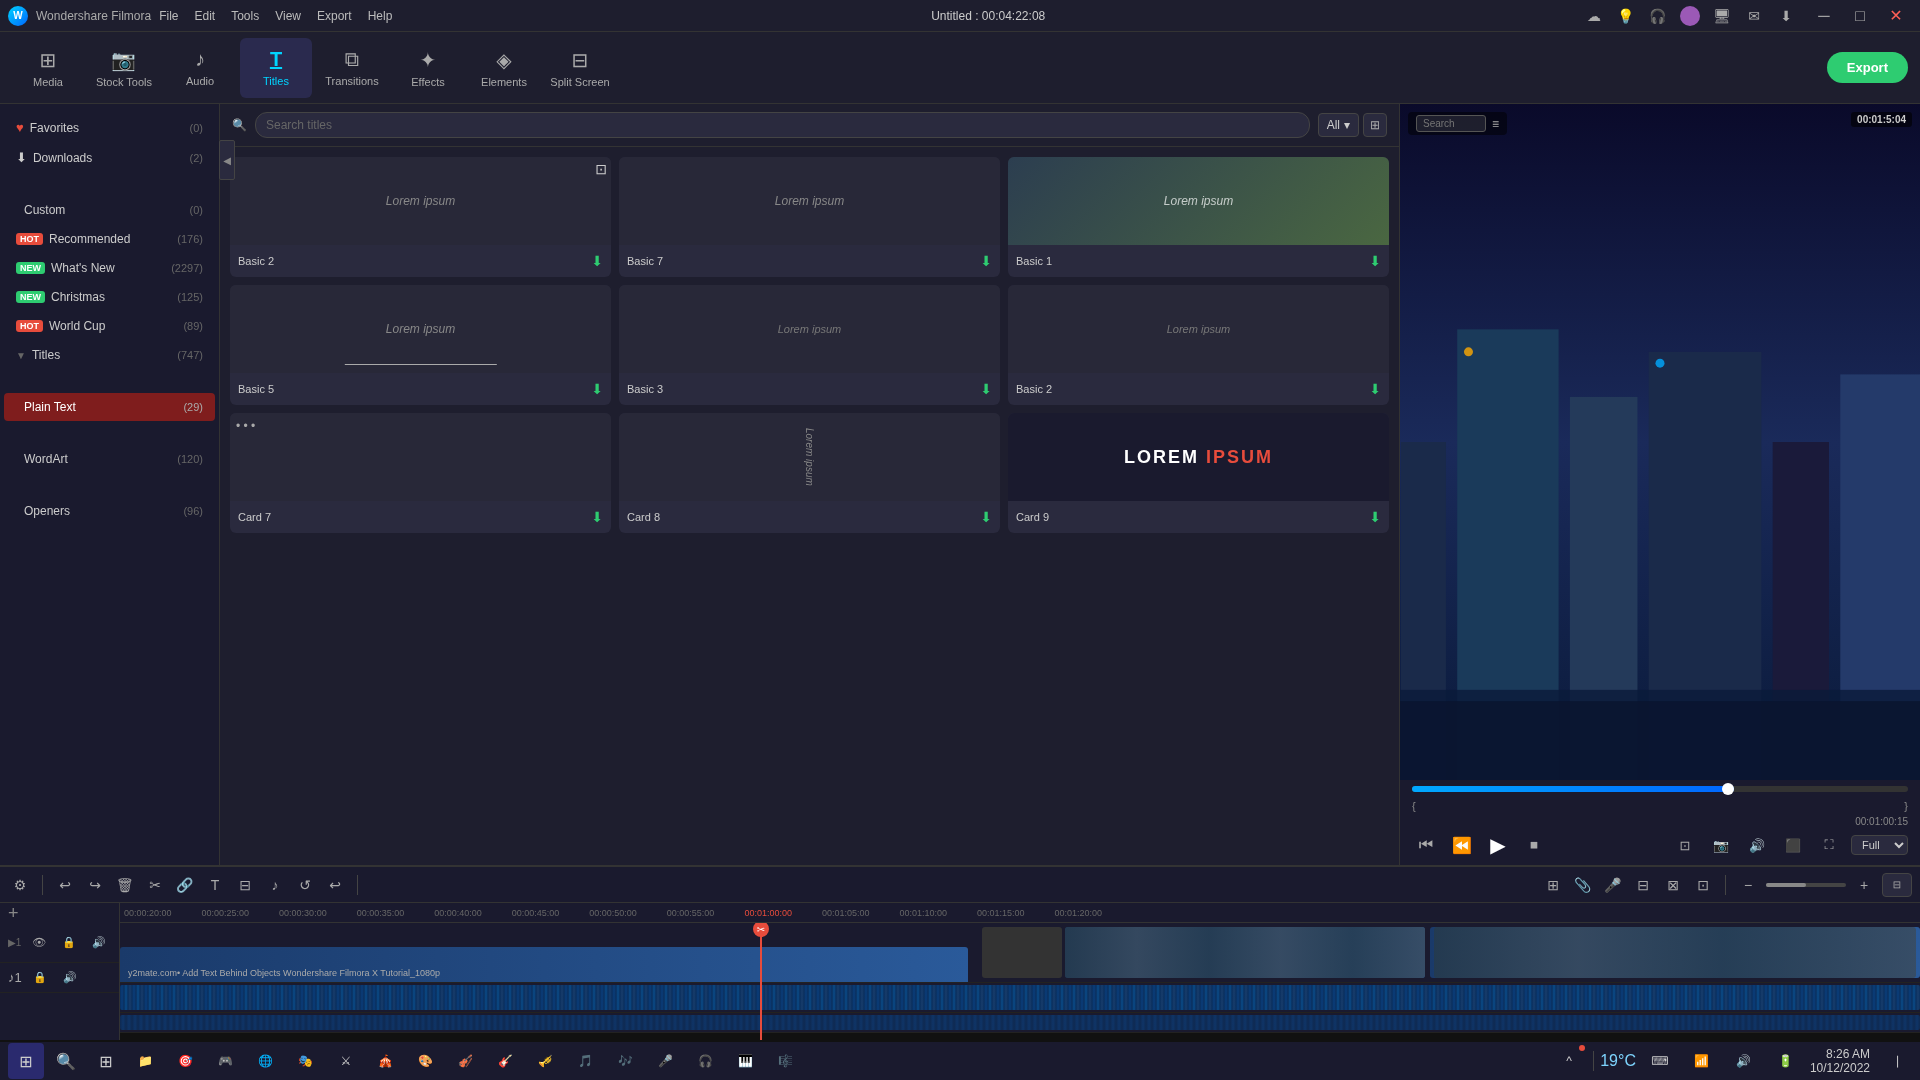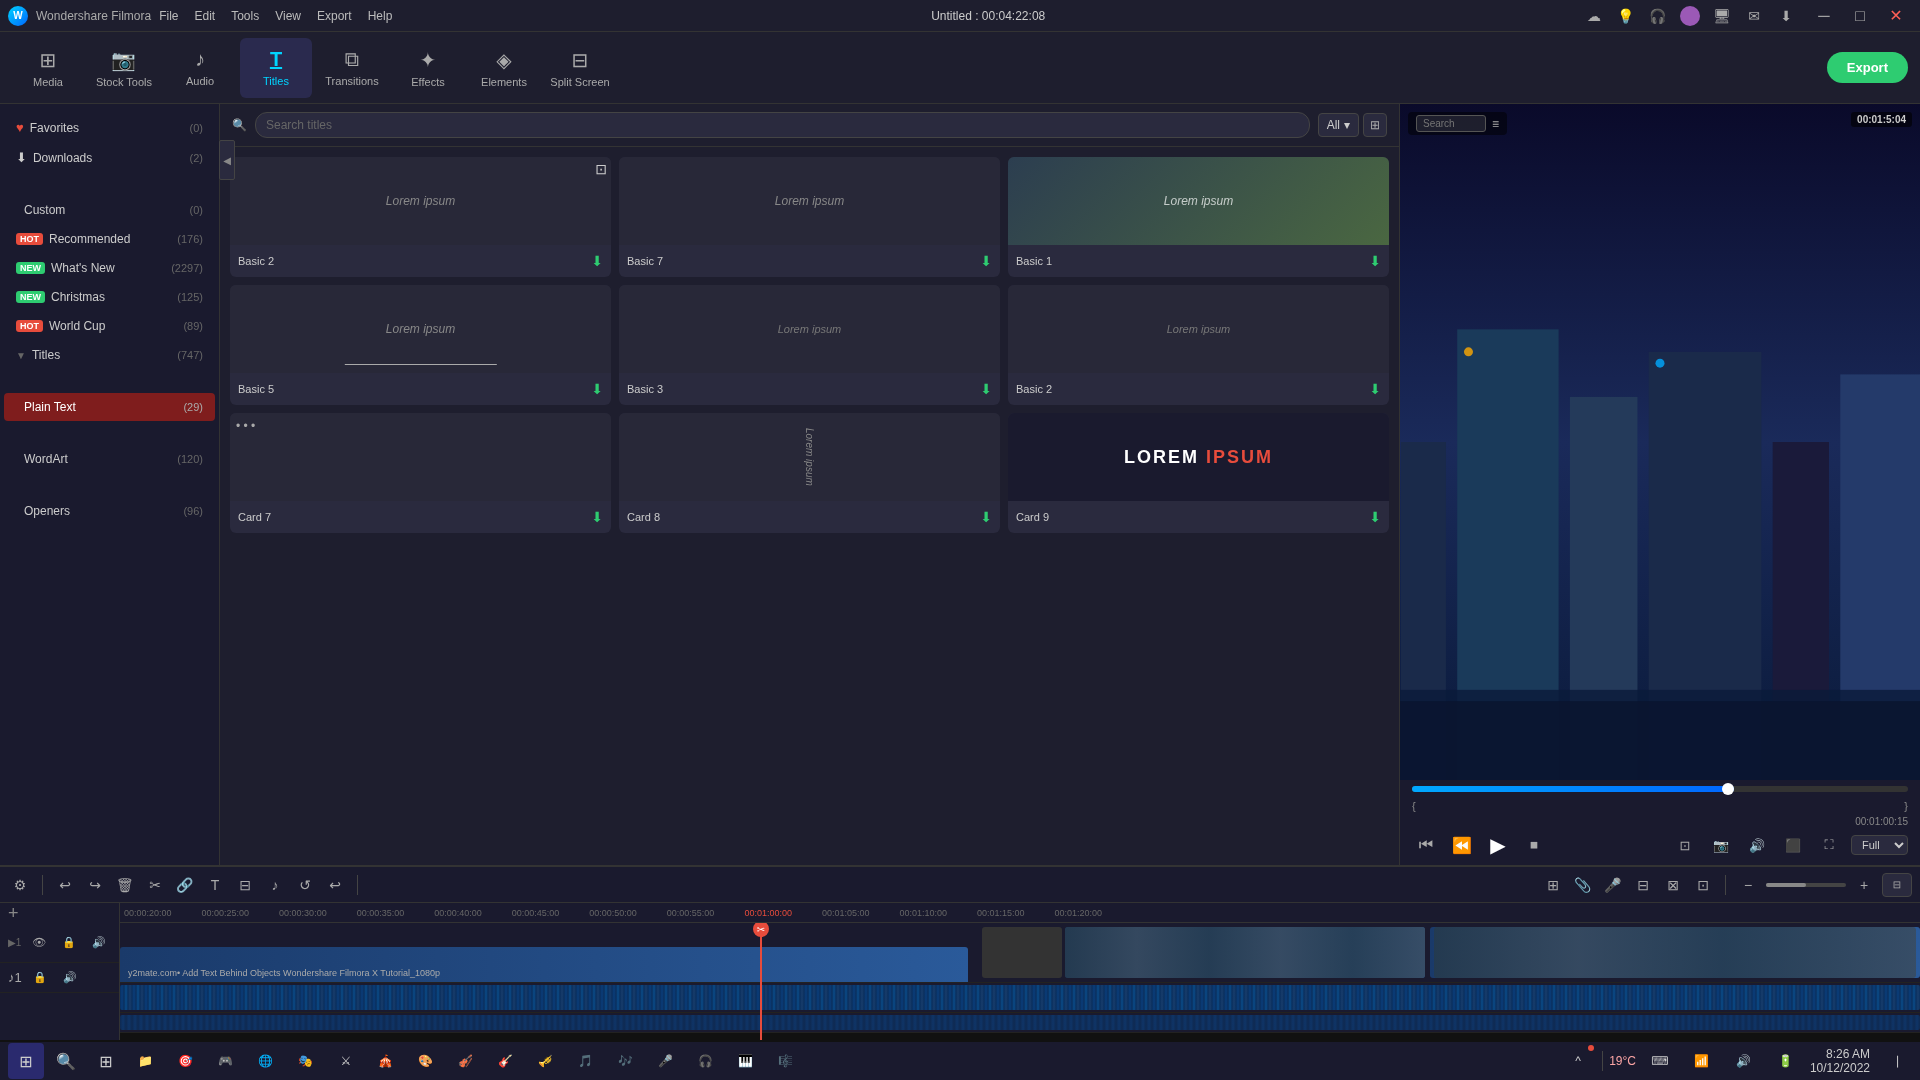--- a/index.html
+++ b/index.html
@@ -665,21 +665,21 @@
   <div class="taskbar-btn">
       <span>🎼</span>
     </div>
 
   <div style="margin-left:auto;display:flex;align-items:center;gap:6px;">
     <div class="taskbar-btn taskbar-notify">
       <span>^</span>
       <div class="notify-dot"></div>
     </div>
     <div style="height:20px;width:1px;background:#444;"></div>
-    <span style="color:#fca5a5;font-size:12px;">19°C</span>
+    <span style="color:#7dd3fc;font-size:16px;">19°C</span>
     <div class="taskbar-btn">
         <span>⌨</span>
       </div>
     <div class="taskbar-btn">
         <span>📶</span>
       </div>
     <div class="taskbar-btn">
         <span>🔊</span>
       </div>
     <div class="taskbar-btn">

